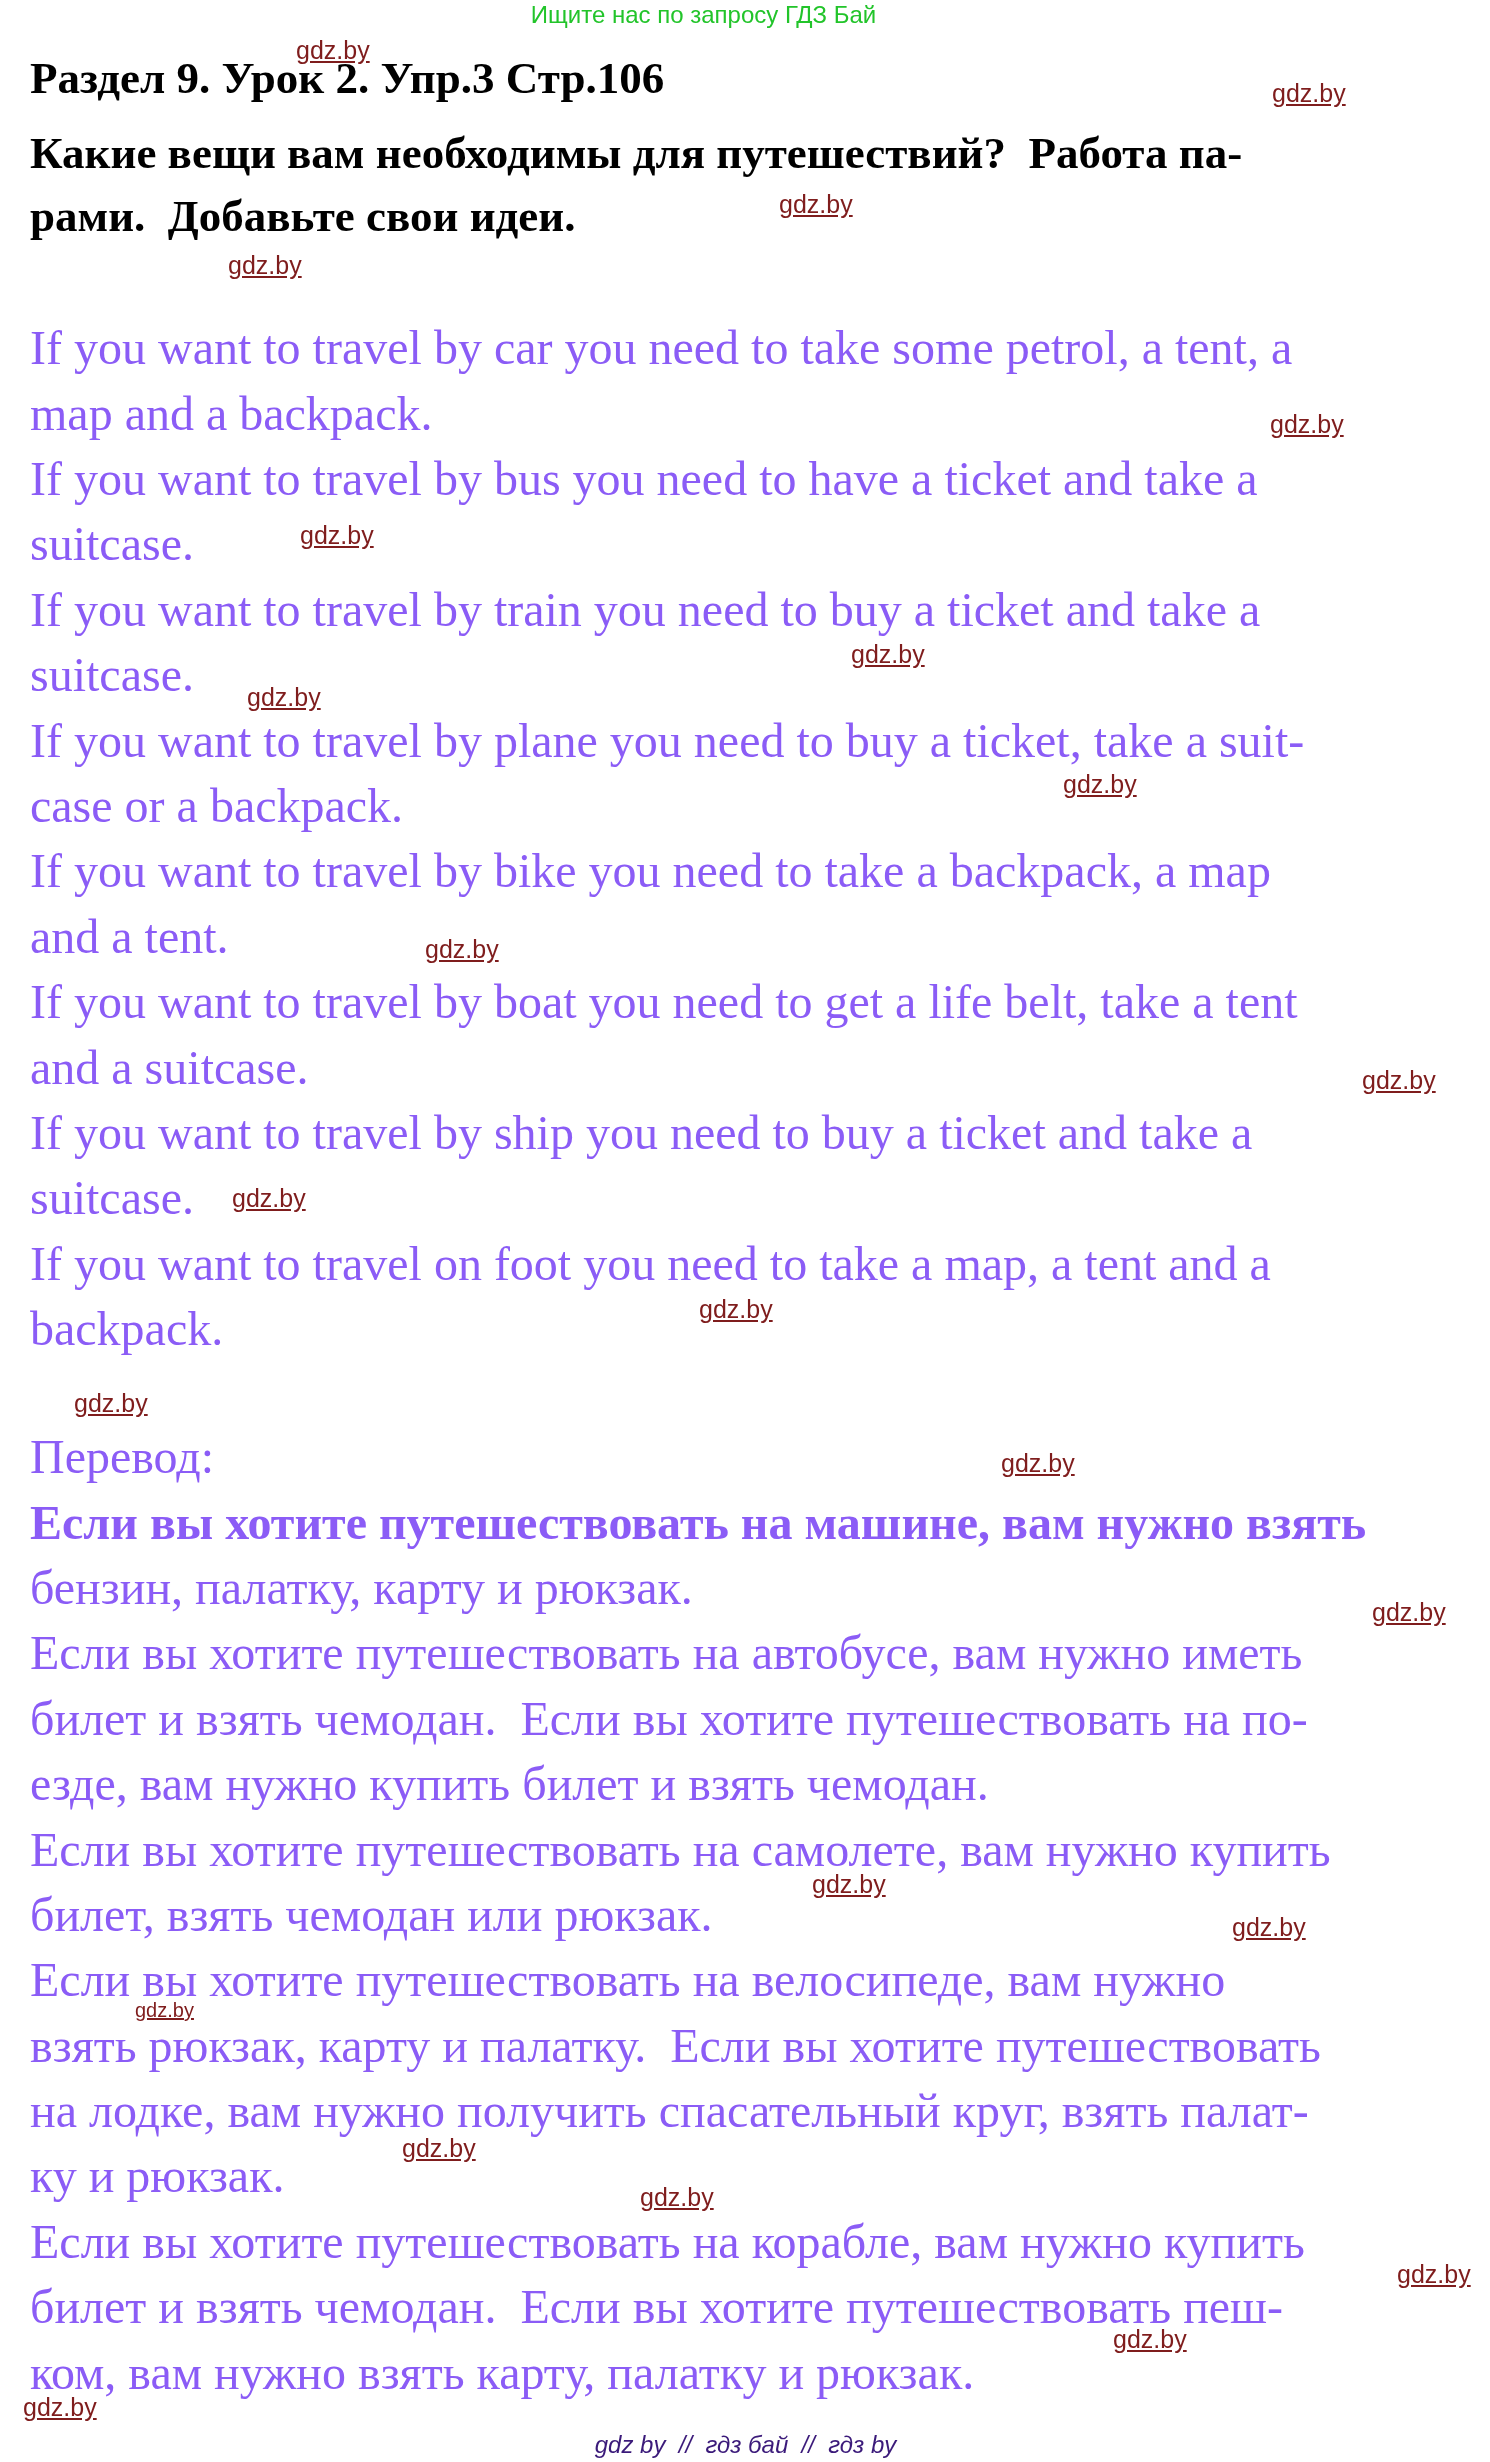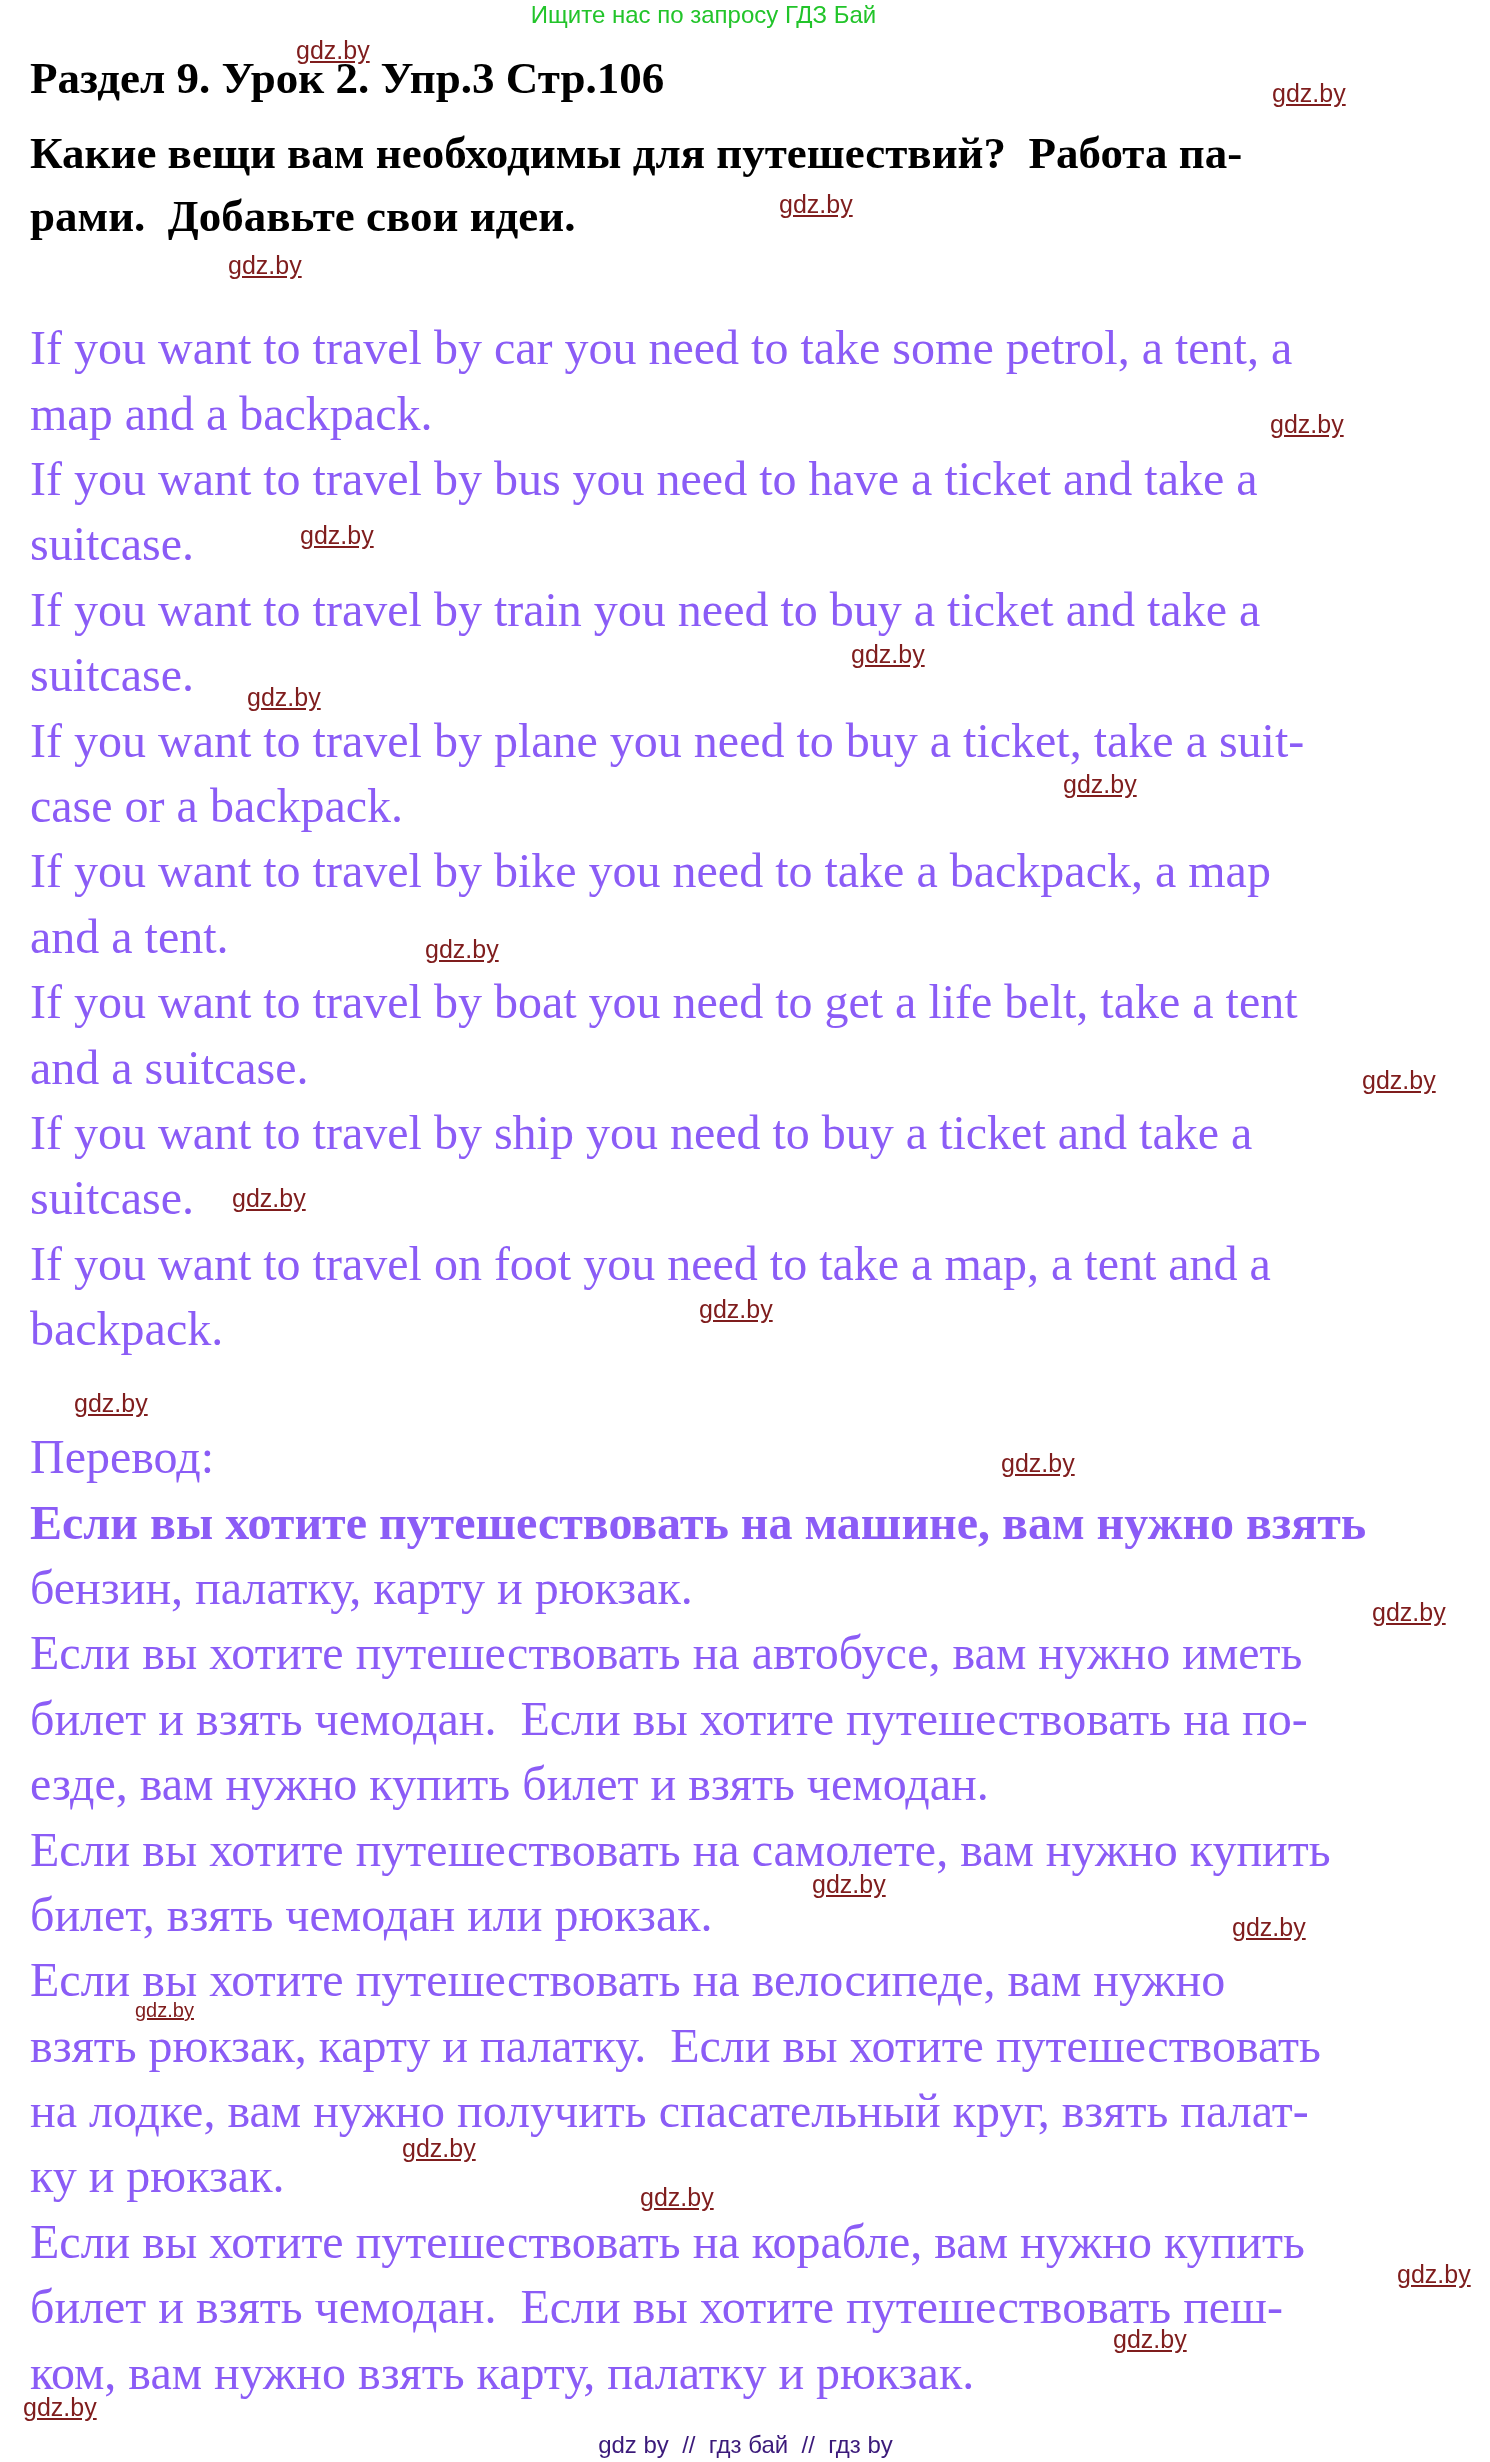--- a/index.html
+++ b/index.html
@@ -6,21 +6,21 @@
     body { width: 1491px; height: 2462px; position: relative; overflow: hidden; }
     .page { position: absolute; left: 0; top: 0; width: 1491px; height: 2462px; background: #ffffff; }
     .banner {
       position: absolute; left: 0; top: 0; width: 1407px; text-align: center;
       font-family: "Liberation Sans", sans-serif; font-size: 24px; line-height: 29px;
       color: #22c42a;
     }
     .footer {
       position: absolute; left: 0; top: 2430px; width: 1491px; text-align: center;
       font-family: "Liberation Sans", sans-serif; font-size: 24px; line-height: 29px;
-      color: #3b1a7a; white-space: pre;
+      color: #3b1a7a; white-space: pre; font-style: italic;
     }
     .title {
       position: absolute; left: 30px; width: 1433px;
       font-family: "Liberation Serif", serif; font-weight: bold;
       font-size: 45px; line-height: 63px; color: #000; white-space: pre;
     }
     .line {
       position: absolute; left: 30px; width: 1451px;
       font-family: "Liberation Serif", serif; font-size: 48px; line-height: 65px;
       color: #8b5cf6; white-space: pre;

